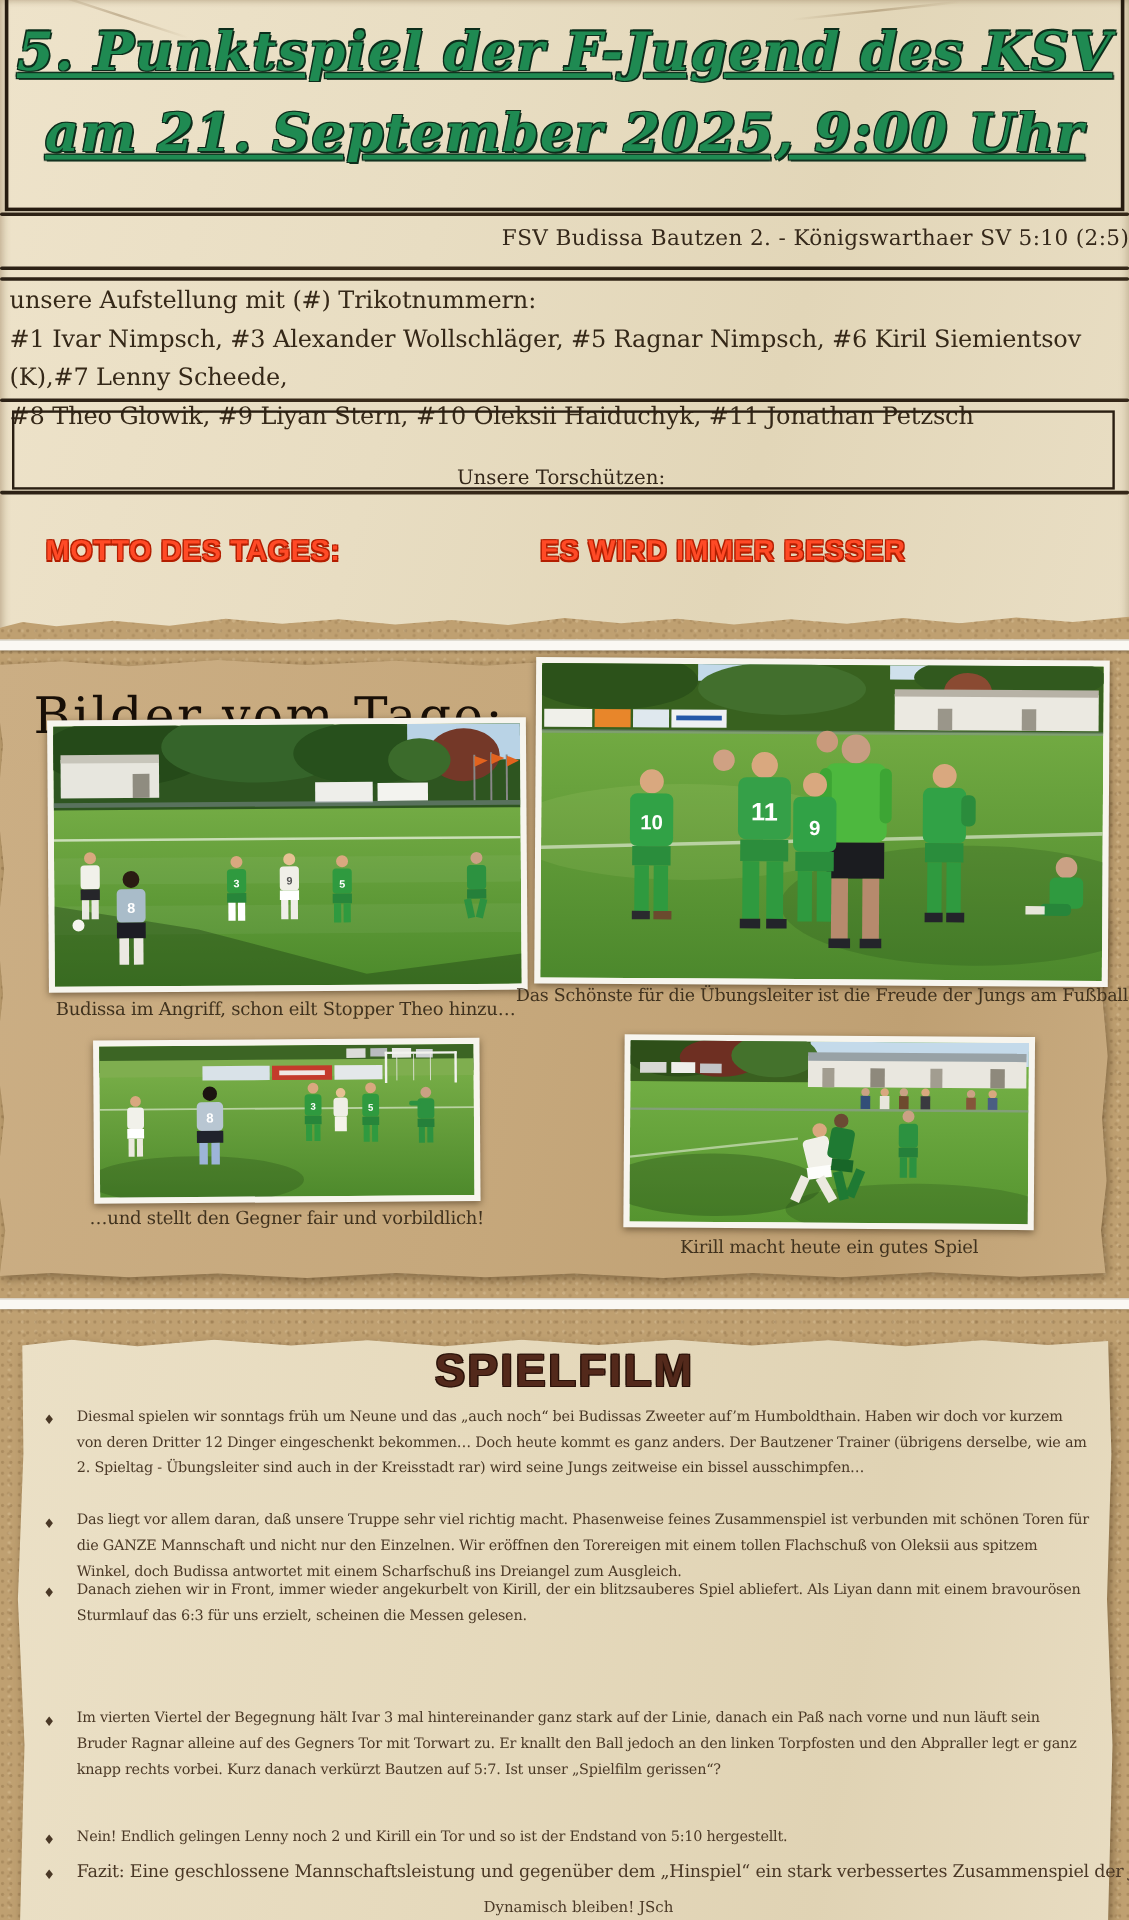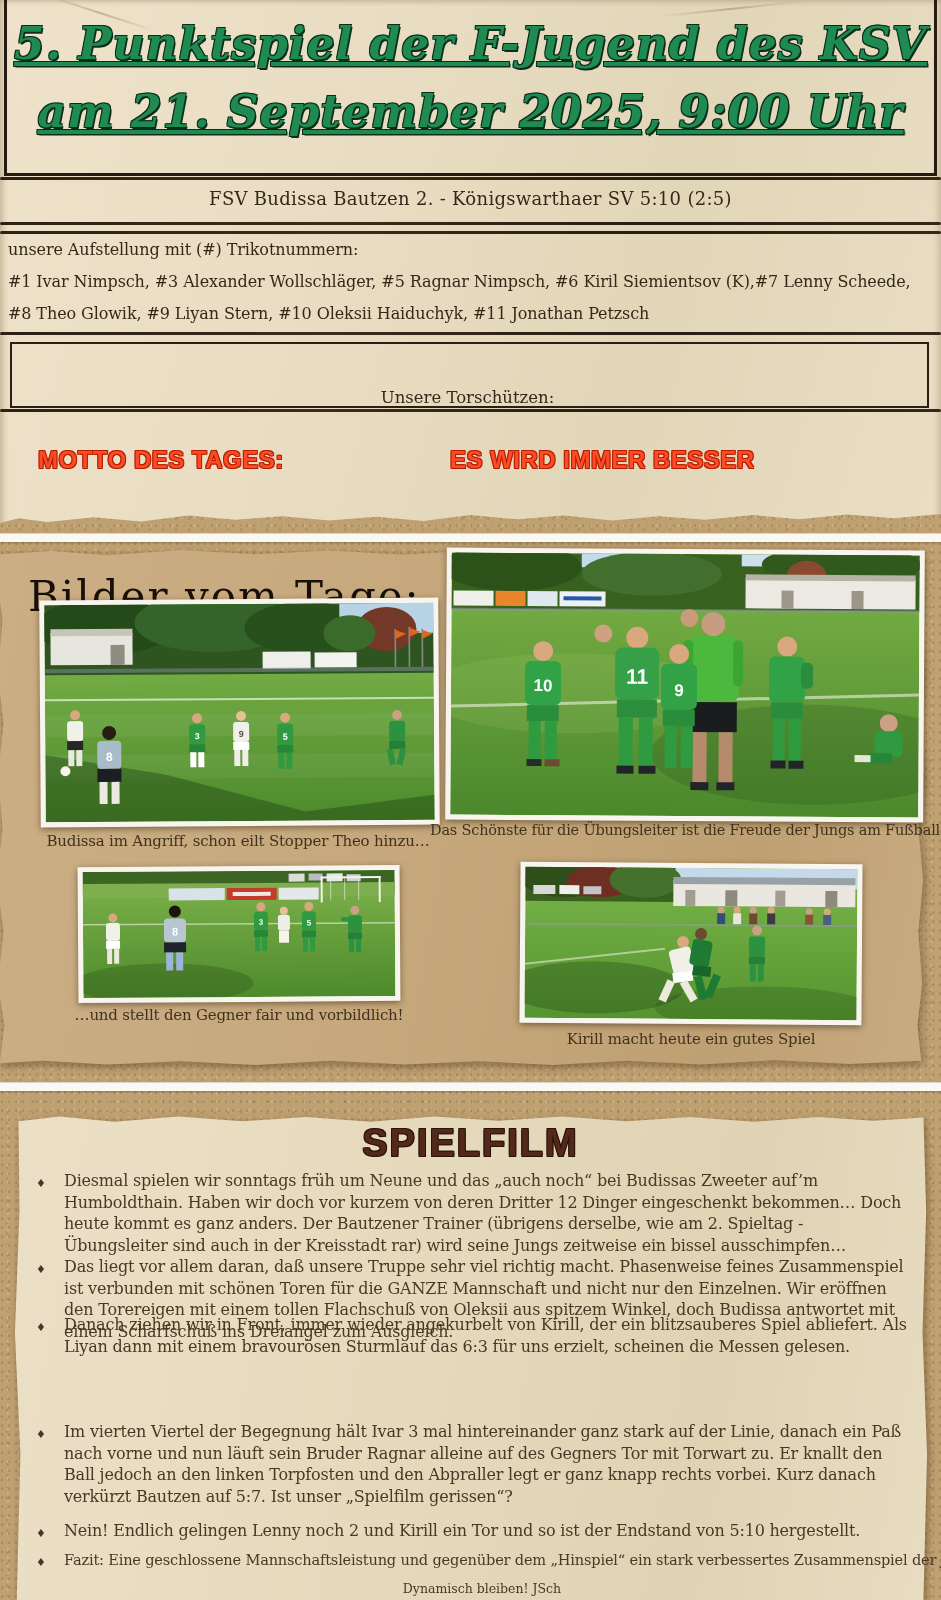--- a/index.html
+++ b/index.html
@@ -26,36 +26,36 @@
   .shadowed{filter:drop-shadow(2px 3px 4px rgba(55,35,12,.45));}
   .band{left:0;width:941px;height:8px;background:#faf8f3;border-top:1px solid #d9d5ca;box-shadow:0 1px 2px rgba(0,0,0,.25);}
   
   .rule{left:0;width:941px;height:2.5px;background:linear-gradient(90deg,#2c2115 0%,#3a2b1a 35%,#271d11 70%,#352818 100%);border-radius:2px;}
   .title-box{left:4px;top:-12px;width:927px;height:182px;border:3px solid #261b10;}
   .scorers-box{left:10px;top:342px;width:915px;height:62px;border:2.5px solid #2a1f12;}
   
   .title{left:0;top:10px;width:941px;text-align:center;font-style:italic;font-weight:bold;
     font-size:44px;line-height:68px;color:var(--title-green,#1f8a52);letter-spacing:1px;
     text-shadow:1.5px 1.5px 0 #0d2d1b,-1px 1px 0 #0d2d1b,1px -1px 0 #0d2d1b,-1px -1px 0 #0d2d1b;text-decoration:underline;}
-  .score{left:0;top:188px;width:941px;text-align:center;font-size:18px;color:#35281a;letter-spacing:.3px;}
-  .lineup{left:8px;top:234px;width:926px;font-size:16px;line-height:32px;letter-spacing:-0.1px;color:#352818;}
+  .score{left:0;top:188px;width:941px;text-align:right;font-size:18px;color:#35281a;letter-spacing:.3px;}
+  .lineup{left:8px;top:234px;width:926px;font-size:20px;line-height:32px;letter-spacing:-0.1px;color:#352818;}
   .scorers-head{left:10px;top:348px;width:915px;text-align:center;font-size:16.5px;color:#35281a;margin-top:40px;}
   .scorers-text{left:10px;top:374px;width:915px;text-align:center;font-size:16.5px;color:#35281a;}
   .motto{font-family:"Liberation Sans",sans-serif;font-weight:bold;font-size:24px;letter-spacing:.5px;
     color:var(--motto-red,#ff4a26);text-shadow:1px 1px 0 #b31e00,-1px 1px 0 #b31e00,1px -1px 0 #b31e00,-1px -1px 0 #b31e00;}
   .motto-label{left:38px;top:446px;}
   .motto-value{left:450px;top:446px;}
   .gallery-head{left:28px;top:552px;font-size:42px;letter-spacing:2px;color:#180f07;margin-top:20px;}
   .photo{background:#f7f5ee;padding:5px;box-shadow:0 2px 6px rgba(40,25,8,.5);}
   .photo svg{display:block;}
   .caption{width:600px;text-align:center;white-space:nowrap;font-size:15px;letter-spacing:-0.2px;color:#40321e;}
   .sf-head{left:0;top:1122px;width:941px;text-align:center;font-family:"Liberation Sans",sans-serif;
     font-weight:bold;font-size:38px;letter-spacing:2px;color:#53291b;
     text-shadow:1px 1px 0 #2a1209,-1px 1px 0 #2a1209,1px -1px 0 #2a1209,-1px -1px 0 #2a1209;}
-  .bullet{left:28px;width:880px;padding-left:36px;box-sizing:border-box;font-size:16px;line-height:21.5px;
+  .bullet{left:28px;width:880px;padding-left:36px;box-sizing:border-box;font-size:12px;line-height:21.5px;
     letter-spacing:-0.2px;color:#4a3826;}
   .bullet::before{content:"\2666";position:absolute;left:8px;top:3px;font-size:11px;color:#4a3826;}
   .bullet.tight{font-size:14.6px;white-space:nowrap;}
   .footer{left:14px;top:1581px;width:936px;text-align:center;font-size:12.5px;color:#4a3826;}
   .crease{position:absolute;height:1.5px;background:linear-gradient(90deg,transparent,rgba(120,90,50,.35),transparent);}
 </style>
 </head>
 <body>
 
 <div class="page">

